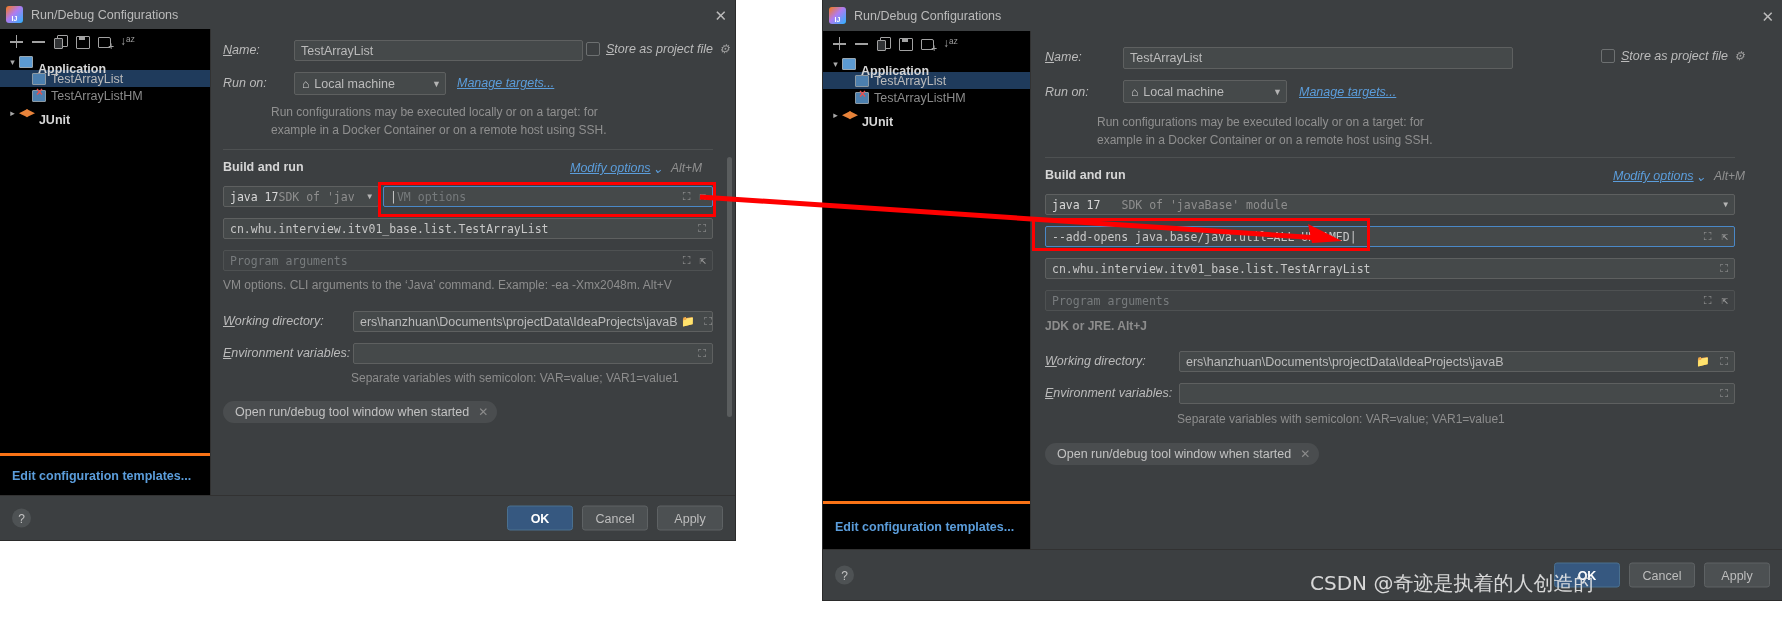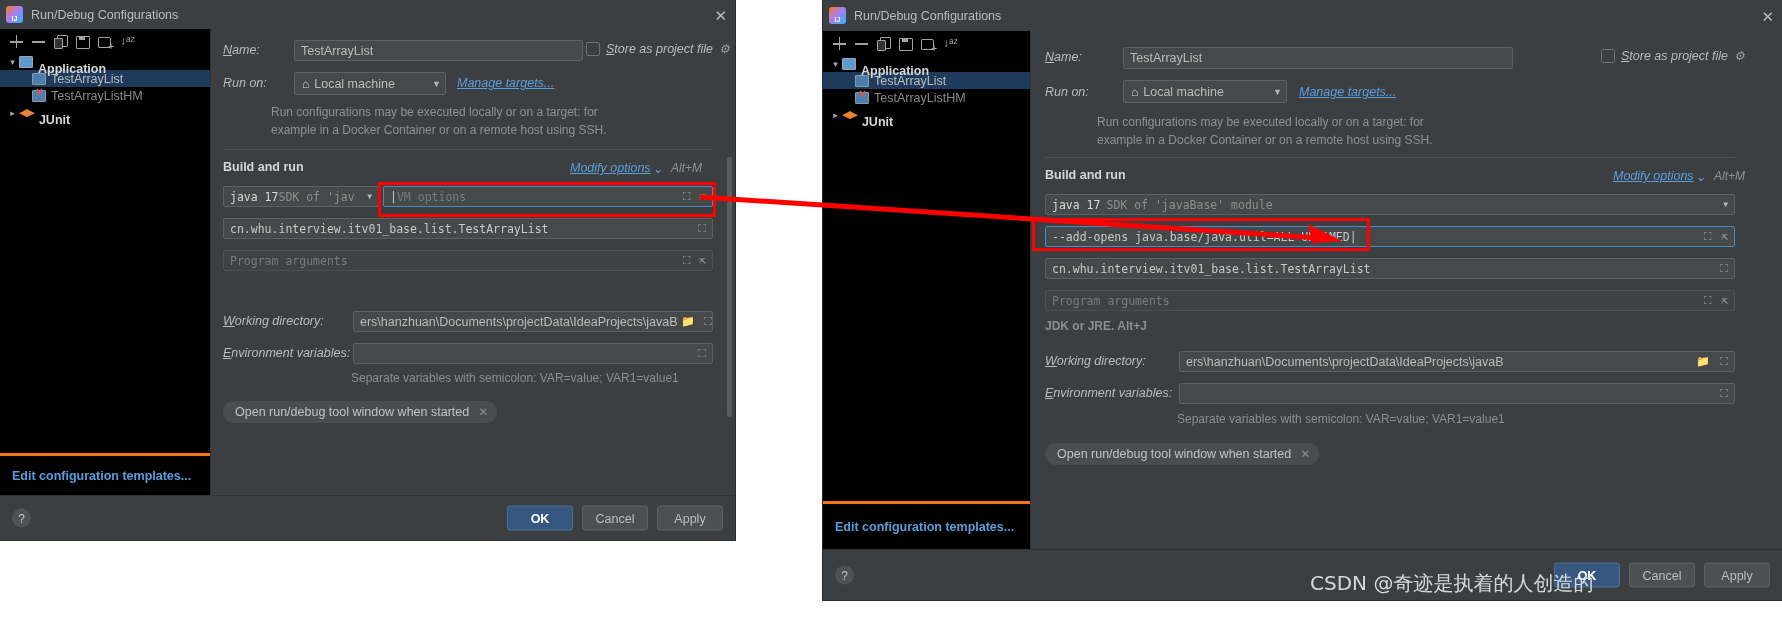--- a/index.html
+++ b/index.html
@@ -220,20 +220,21 @@
       </div>
 
       <div class="inp mono disabled" style="position:absolute;left:12px;top:221px;width:490px;">
         <span class="ph">Program arguments</span>
         <span style="margin-left:auto;display:flex;align-items:center;gap:5px;">
           <span class="expand">⛶</span>
           <span class="expand">⇱</span>
         </span>
       </div>
 
+      <div class="hint2" style="position:absolute;left:12px;top:249px;">VM options. CLI arguments to the ‘Java’ command. Example: -ea -Xmx2048m. Alt+V</div>
 
       <div class="row" style="left:12px;top:285px;">
         <span class="lbl"><u>W</u>orking directory:</span>
       </div>
       <div class="inp" style="position:absolute;left:142px;top:282px;width:360px;">
         <span>ers\hanzhuan\Documents\projectData\IdeaProjects\javaB</span>
         <span style="margin-left:auto;display:flex;align-items:center;gap:5px;">
           <span class="fldicon">📁</span>
           <span class="expand">⛶</span>
         </span>
@@ -350,21 +351,21 @@
 
       <div class="sect" style="position:absolute;left:14px;top:137px;">Build and run</div>
       <div class="row" style="left:582px;top:138px;">
         <span class="link u">Modify options</span>
         <span class="link" style="text-decoration:none;margin-left:2px;">⌄</span>
         <span class="hint" style="margin-left:8px;">Alt+M</span>
       </div>
 
       <div class="inp mono" style="position:absolute;left:14px;top:163px;width:690px;">
         <span style="color:#d8d8d8;">java 17</span>
-        <span style="color:#8e8e8e;margin-left:6px;">SDK of 'javaBase' module</span>
+        <span style="color:#8e8e8e;margin-left:21px;">SDK of 'javaBase' module</span>
         <span class="arrow" style="margin-left:auto;color:#b4b4b4;font-size:8px;">▼</span>
       </div>
 
       <div class="inp mono focus" style="position:absolute;left:14px;top:195px;width:690px;">
         <span>--add-opens java.base/java.util=ALL-UNNAMED</span>
         <span style="color:#c8c8c8;">|</span>
         <span style="margin-left:auto;display:flex;align-items:center;gap:6px;">
           <span class="expand">⛶</span>
           <span class="expand">⇱</span>
         </span>

